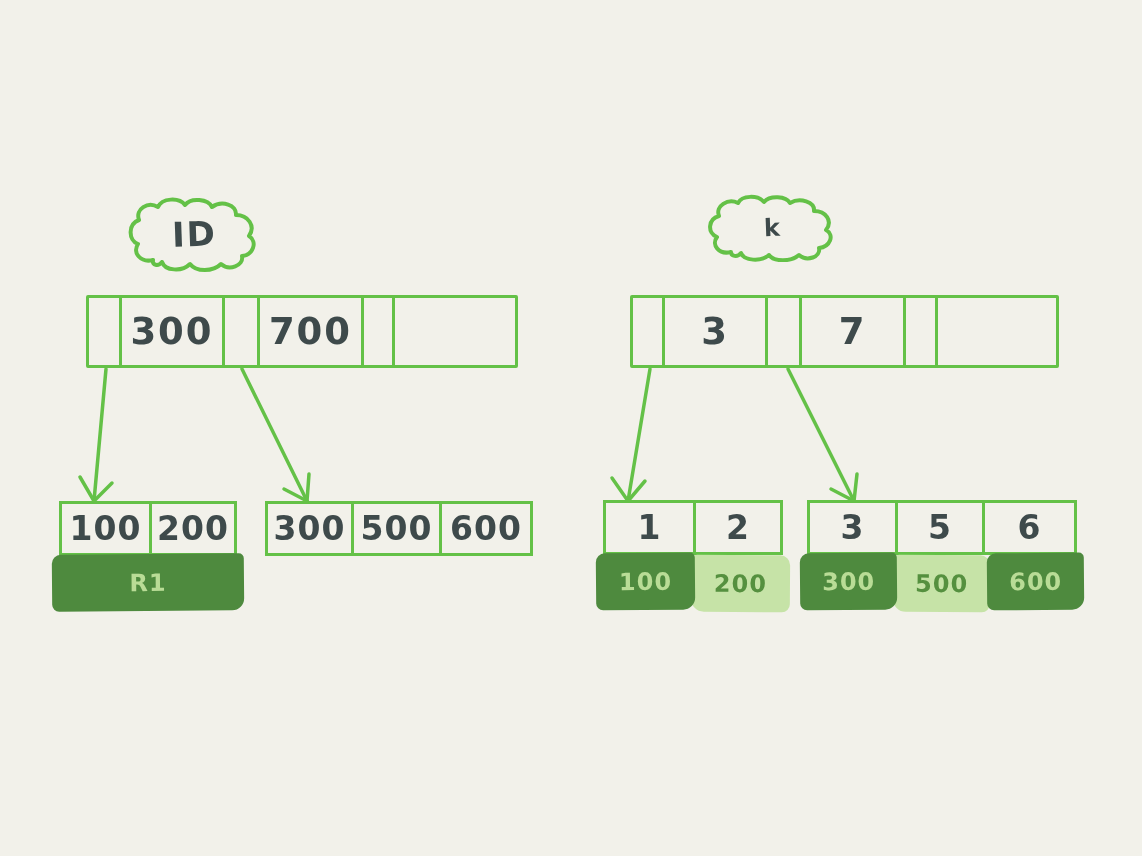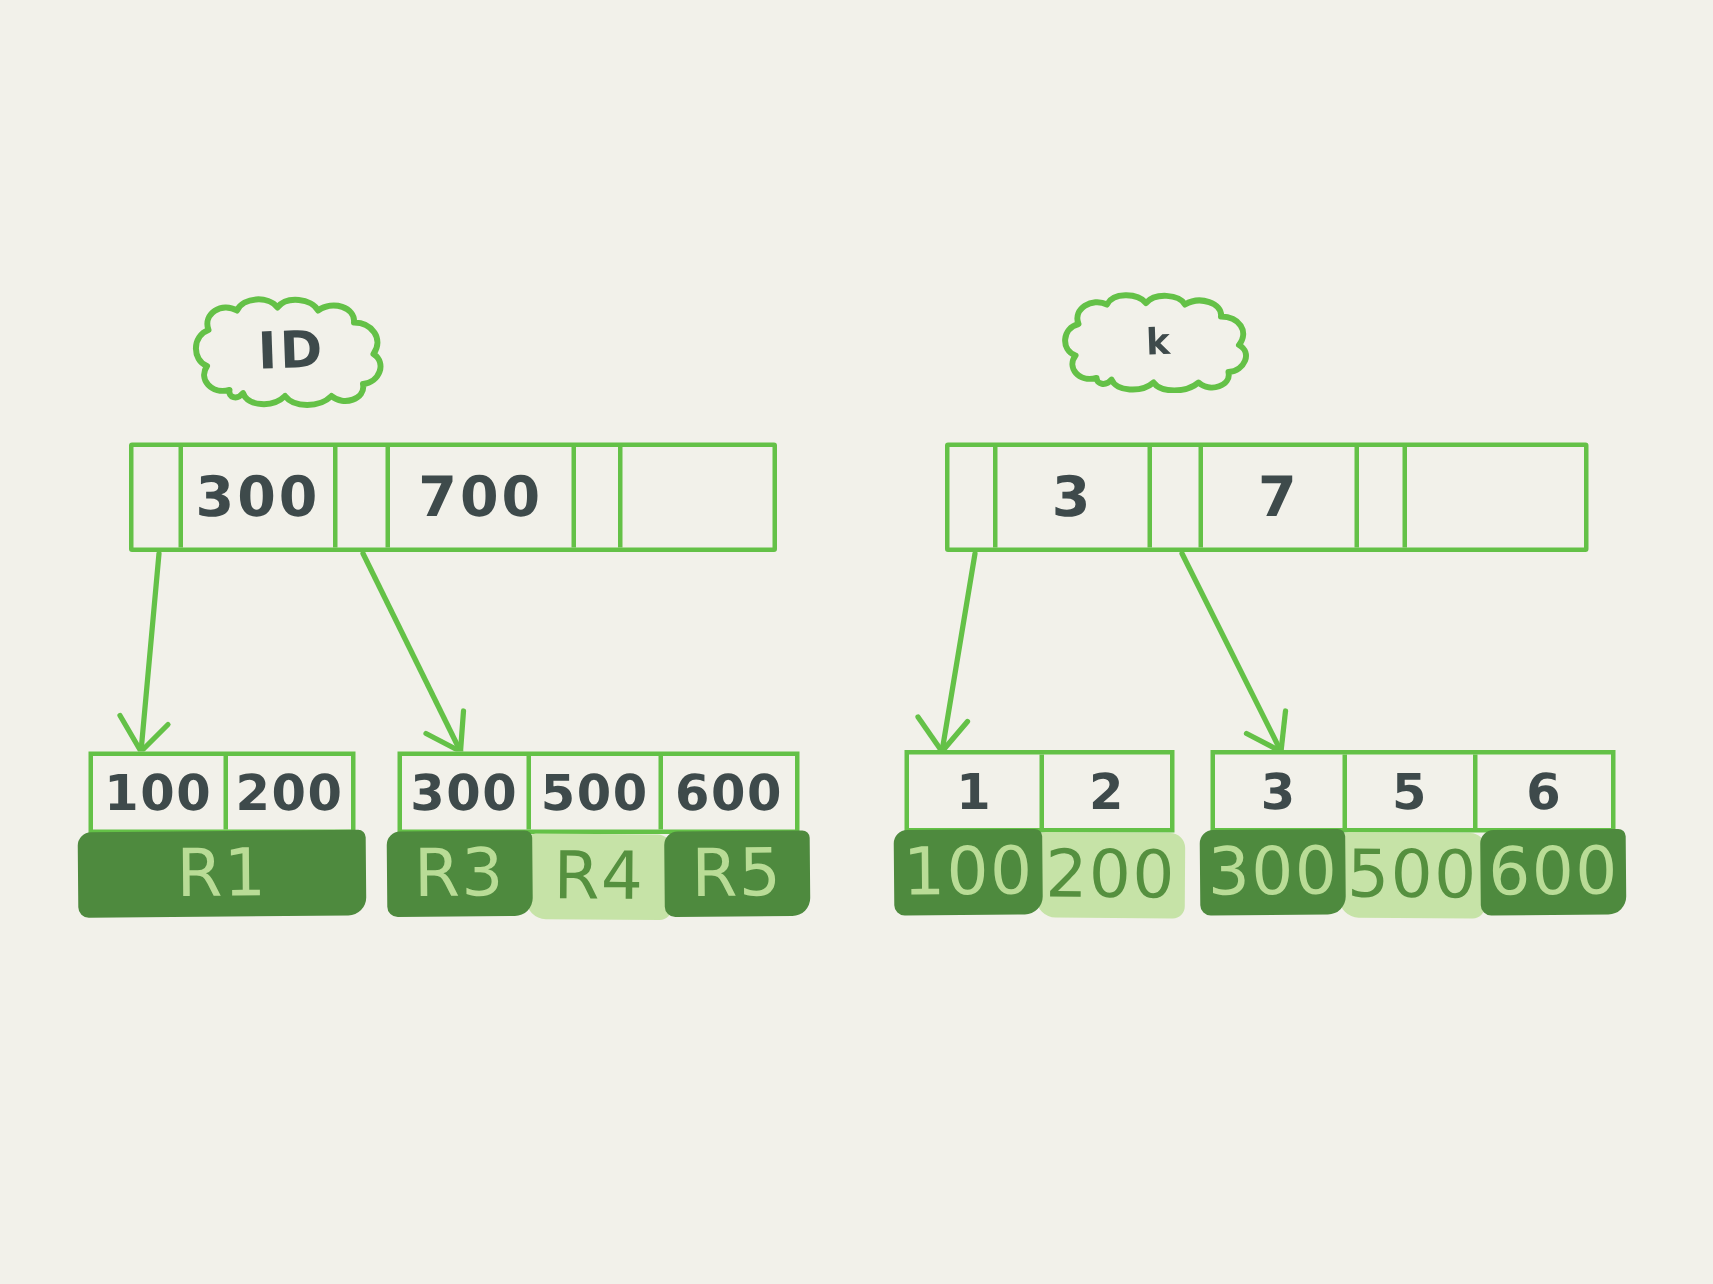--- a/index.html
+++ b/index.html
@@ -56,21 +56,21 @@
     color:var(--ink);font-size:33px;font-weight:bold;letter-spacing:1px;
   }
   .key-row .kcell:last-child{border-right:none;flex:1;}
 
   .val-row{
     display:flex;height:57px;
     margin:-2px -5px 0 -5px;position:relative;
   }
   .val{
     flex:1;display:flex;align-items:center;justify-content:center;
-    font-size:44px;font-weight:normal;letter-spacing:1px;
+    font-size:24px;font-weight:bold;letter-spacing:1px;
     margin:0 -2px;
   }
   .val[data-shade="dark"]{
     background:var(--dark-green);color:var(--text-on-dark);
     border-radius:9px 5px 12px 7px;
     transform:rotate(-0.5deg);
     z-index:2;
   }
   .val[data-shade="light"]{
     background:var(--light-green);color:var(--text-on-light);
@@ -126,21 +126,21 @@
     <svg viewBox="0 0 140 68">
       <path d="M28,58 C16,61 8,51 14,43 C4,39 5,25 16,22 C12,12 25,4 35,9 C39,1 55,1 61,8 C67,1 83,2 87,9 C97,3 112,8 111,17 C123,17 130,27 123,36 C132,41 127,53 116,54 C118,63 104,68 96,61 C88,68 71,68 66,61 C58,68 41,67 38,59 C34,64 28,62 28,58 Z" fill="none" stroke="#64c147" stroke-width="4" stroke-linejoin="round"></path>
     </svg>
     <span class="cloud-label small">k</span>
   </div>
 
   <div class="root-bar" style="left:86px;top:295px;width:432px;">
     <div class="cell" style="width:33px;"></div>
     <div class="cell" style="width:103px;">300</div>
     <div class="cell" style="width:35px;"></div>
-    <div class="cell" style="width:124px;">700</div>
+    <div class="cell" style="width:104px;">700</div>
     <div class="cell" style="width:31px;"></div>
     <div class="cell"></div>
   </div>
 
   <div class="root-bar" style="left:630px;top:295px;width:429px;">
     <div class="cell" style="width:32px;"></div>
     <div class="cell" style="width:103px;">3</div>
     <div class="cell" style="width:34px;"></div>
     <div class="cell" style="width:104px;">7</div>
     <div class="cell" style="width:32px;"></div>
@@ -155,25 +155,20 @@
     <div class="val-row">
       <div class="val" data-shade="dark">R1</div>
     </div>
   </div>
 
   <div class="leaf" style="left:265px;top:501px;width:268px;">
     <div class="key-row">
       <div class="kcell" style="width:86px;">300</div>
       <div class="kcell" style="width:88px;">500</div>
       <div class="kcell">600</div>
-    </div>
-    <div class="val-row">
-      <div class="val" data-shade="dark">R3</div>
-      <div class="val" data-shade="light">R4</div>
-      <div class="val" data-shade="dark">R5</div>
     </div>
   </div>
 
   <div class="leaf" style="left:603px;top:500px;width:180px;">
     <div class="key-row">
       <div class="kcell" style="width:90px;">1</div>
       <div class="kcell">2</div>
     </div>
     <div class="val-row">
       <div class="val" data-shade="dark">100</div>

